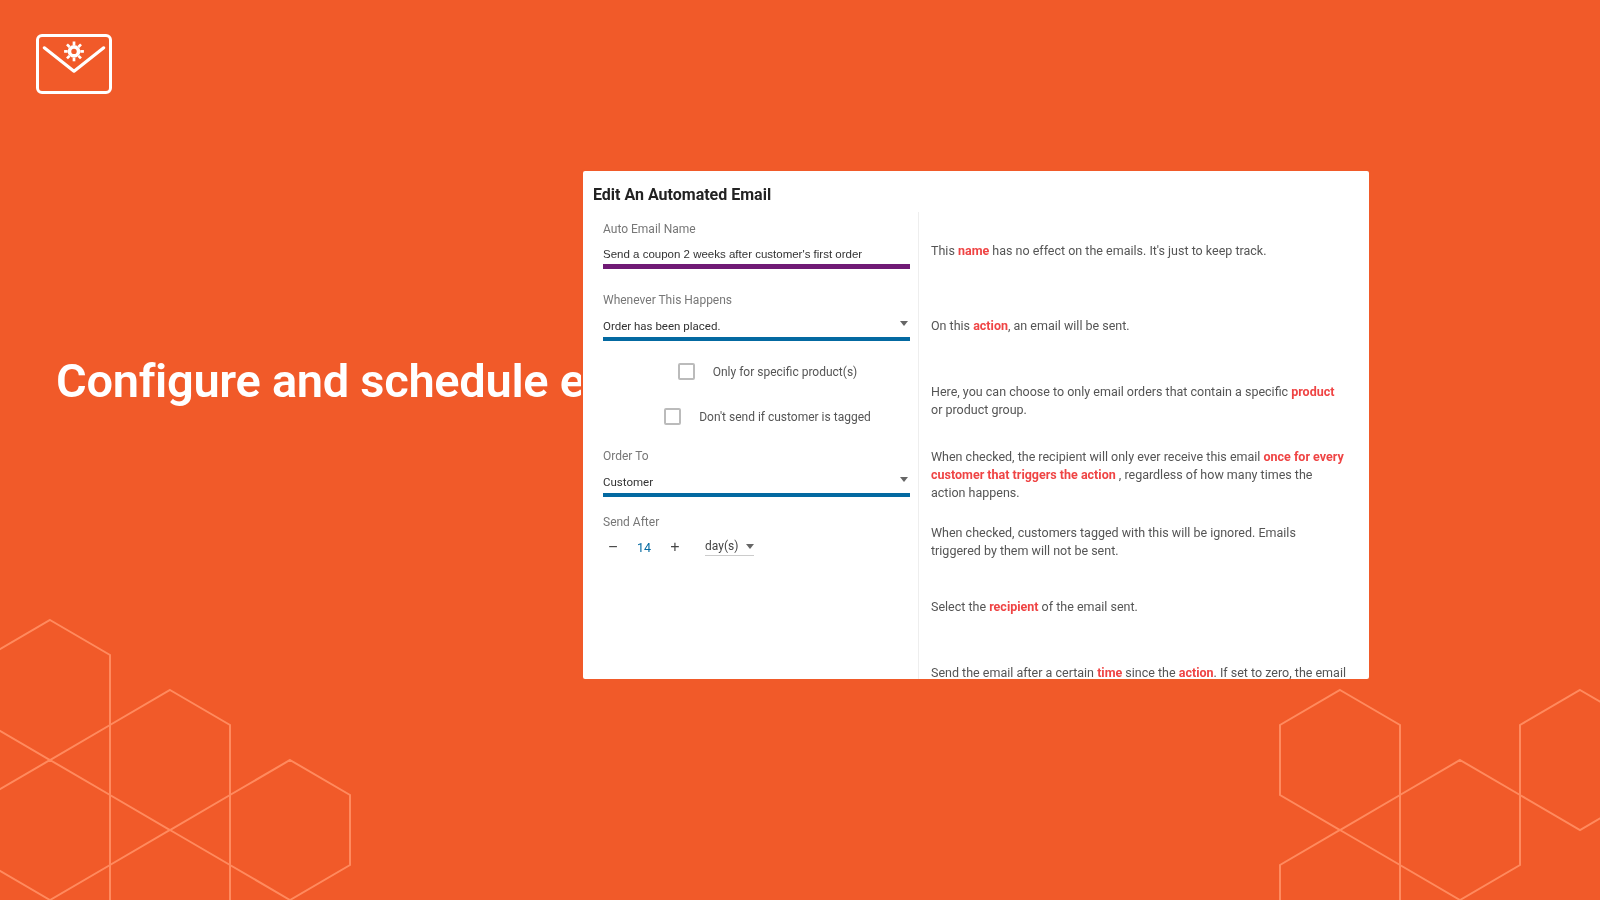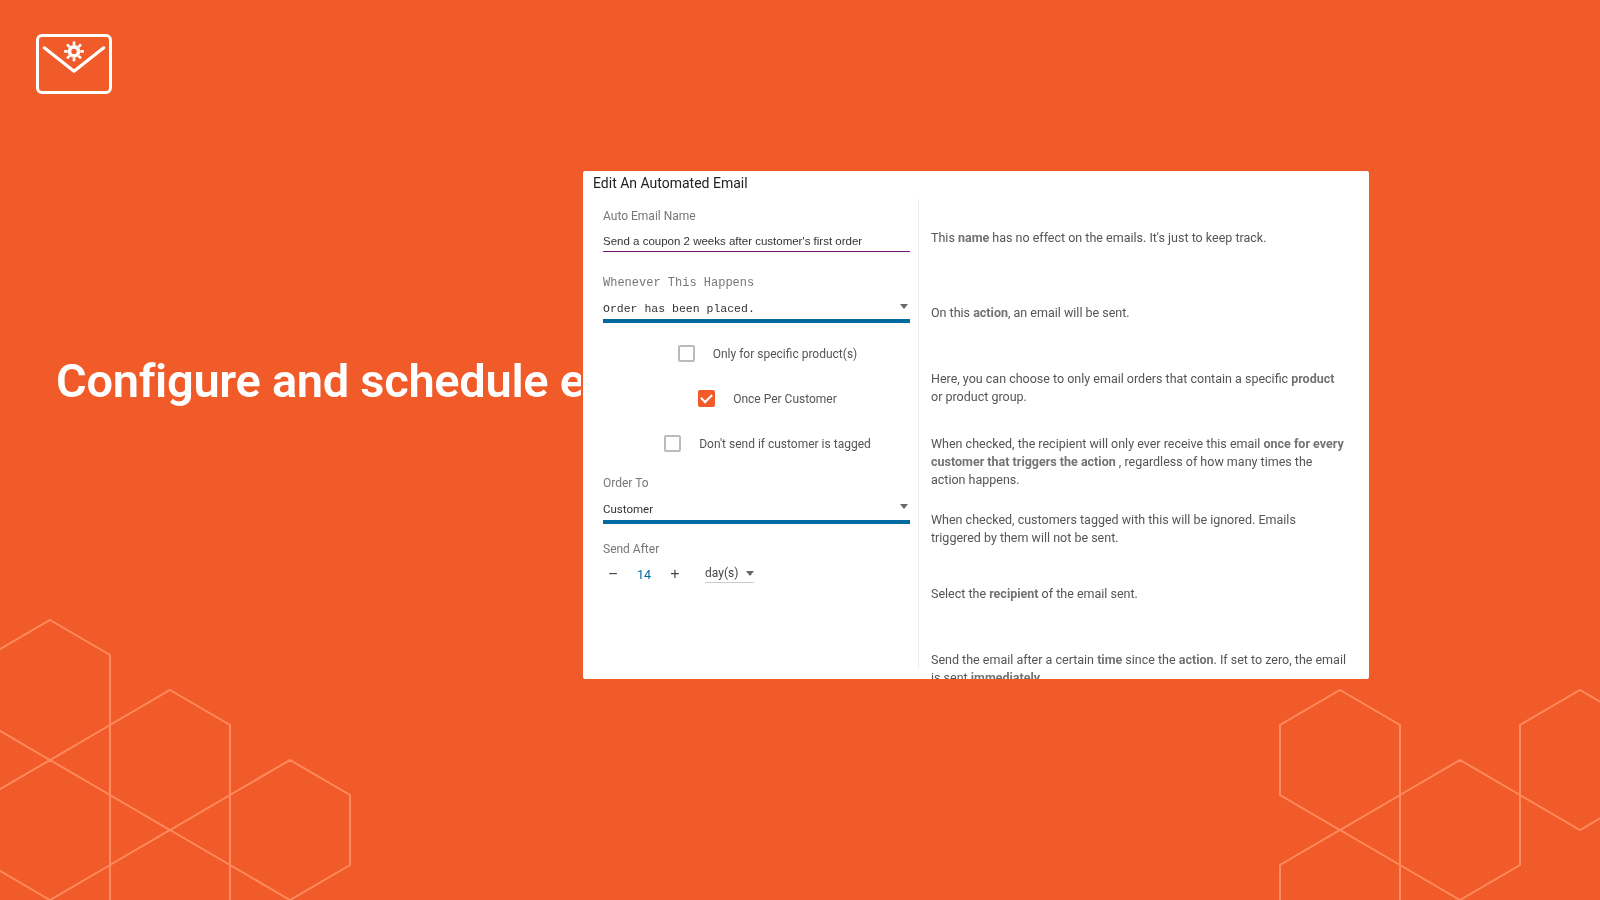--- a/index.html
+++ b/index.html
@@ -44,23 +44,23 @@
     left: 581px;
     top: 169px;
     width: 790px;
     height: 512px;
     background: #fff;
     border: 2px solid #f15a29;
     border-radius: 4px;
     overflow: hidden;
   }
   .panel-title {
-    padding: 4px 10px 8px 10px;
-    font-size: 14px;
-    font-weight: 400;
+    padding: 14px 10px 8px 10px;
+    font-size: 16px;
+    font-weight: 700;
     color: #222;
   }
   .panel-body {
     display: flex;
     height: calc(100% - 38px);
   }
   .left-col {
     width: 335px;
     padding: 10px 0 10px 20px;
   }
@@ -76,21 +76,21 @@
     color: #777;
     margin-bottom: 6px;
   }
   .form-row {
     margin-bottom: 24px;
     position: relative;
   }
   .text-input {
     width: 307px;
     border: none;
-    border-bottom: 1px solid #701a75;
+    border-bottom: 5px solid #701a75;
     font-size: 11.5px;
     color: #333;
     padding: 6px 0 4px 0;
     background: transparent;
     outline: none;
   }
   .dropdown {
     width: 307px;
     border-bottom: 4px solid #0369a1;
     font-size: 11.5px;
@@ -178,21 +178,21 @@
     position: absolute;
     right: 0;
     top: 5px;
     border-left: 4px solid transparent;
     border-right: 4px solid transparent;
     border-top: 5px solid #666;
   }
   .help-row {
     line-height: 1.45;
   }
-  .help-row strong { font-weight: 700; color: #737373; }
+  .help-row strong { font-weight: 700; color: #ef4444; }
 </style>
 </head>
 <body>
 
 <div class="logo">
   <svg viewBox="0 0 76 60">
     <path d="M5 12 L38 38 L71 12" stroke="#fff" stroke-width="3.5" fill="none" stroke-linecap="round" stroke-linejoin="round"></path>
     <g transform="translate(38,16)">
       <circle cx="0" cy="0" r="7" fill="#fff"></circle>
       <circle cx="0" cy="0" r="3" fill="#f15a29"></circle>
@@ -233,32 +233,28 @@
 <div class="panel">
   <div class="panel-title">Edit An Automated Email</div>
   <div class="panel-body">
     <div class="left-col">
 
       <div class="form-row">
         <div class="form-label">Auto Email Name</div>
         <input class="text-input" value="Send a coupon 2 weeks after customer's first order" style="">
       </div>
 
-      <div class="form-row" style="margin-bottom:8px;font-family:Liberation Mono, monospace;">
+      <div class="form-row" style="margin-bottom:8px;">
         <div class="form-label">Whenever This Happens</div>
         <div class="dropdown"><span>Order has been placed.</span></div>
       </div>
 
       <div class="checkbox-row">
         <div class="cb"></div>
         <span class="cb-label">Only for specific product(s)</span>
-      </div>
-      <div class="checkbox-row">
-        <div class="cb checked"></div>
-        <span class="cb-label">Once Per Customer</span>
       </div>
       <div class="checkbox-row" style="margin-bottom:10px;">
         <div class="cb"></div>
         <span class="cb-label">Don't send if customer is tagged</span>
       </div>
 
       <div class="form-row" style="margin-bottom:18px;">
         <div class="form-label">Order To</div>
         <div class="dropdown"><span>Customer</span></div>
       </div>

